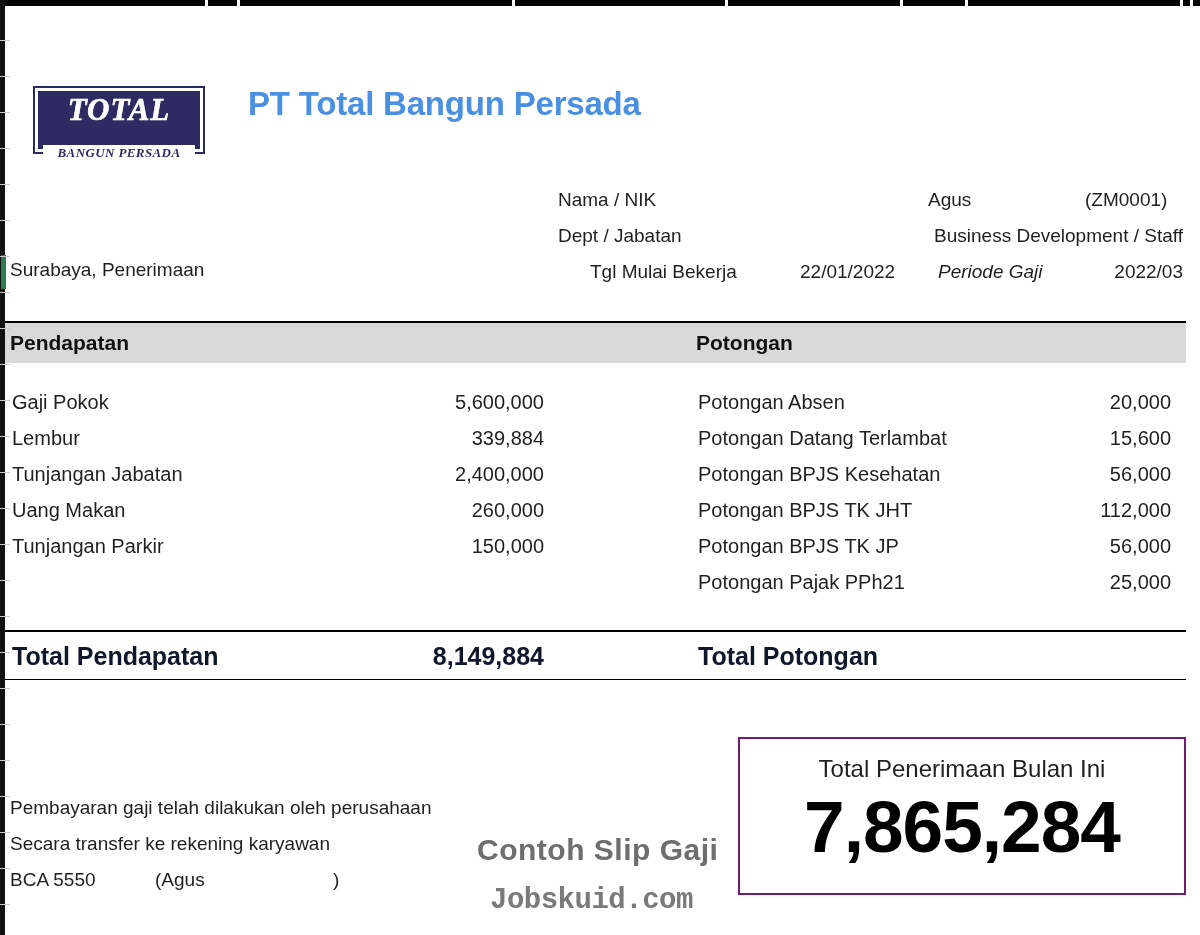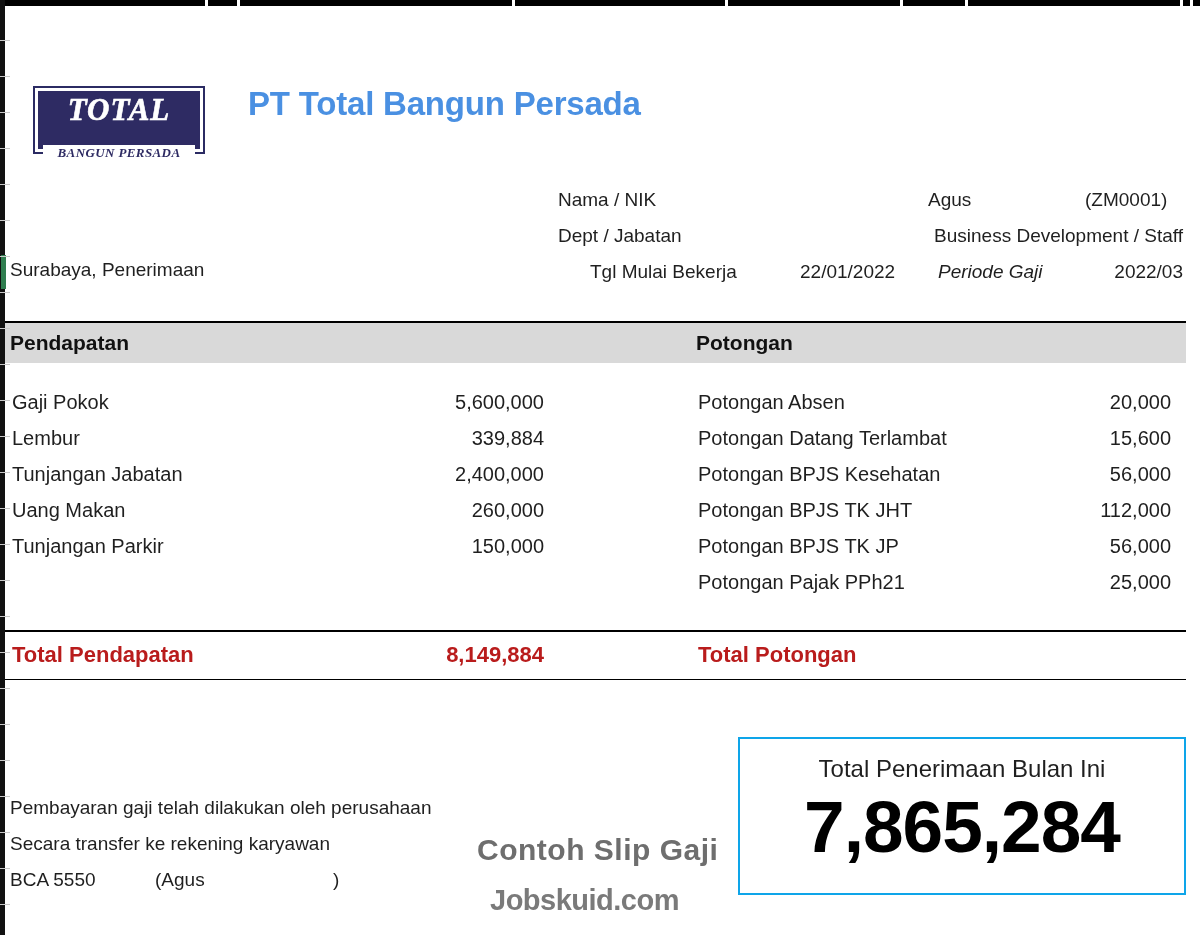--- a/index.html
+++ b/index.html
@@ -188,23 +188,23 @@
     background: #000000;
   }
   #total-rule-bottom {
     position: absolute;
     left: 5px; top: 679px;
     width: 1181px; height: 1px;
     background: #000000;
   }
   .total-txt {
     position: absolute;
-    font-size: 22px;
-    font-weight: bold;
-    color: #b91c1c;
+    font-size: 25px;
+    font-weight: bold;
+    color: #0f172a;
     white-space: nowrap;
     top: 642px;
   }
   #total-pendapatan-label { left: 12px; }
   #total-pendapatan-val   { left: 300px; width: 244px; text-align: right; }
   #total-potongan-label   { left: 698px; }
   #total-potongan-val     { left: 920px; width: 251px; text-align: right; }
 
   
   .note {
@@ -237,21 +237,21 @@
     left: 333px; top: 869px;
     font-size: 19px;
     color: #1f1f1f;
   }
 
   
   #netpay-box {
     position: absolute;
     left: 738px; top: 737px;
     width: 448px; height: 158px;
-    border: 2px solid #0ea5e9;
+    border: 2px solid #701a75;
     box-sizing: border-box;
     background: #ffffff;
     text-align: center;
   }
   #netpay-label {
     margin-top: 16px;
     font-size: 24px;
     color: #1f1f1f;
   }
   #netpay-amount {
@@ -283,20 +283,21 @@
     font-size: 29px;
     font-weight: bold;
     color: #7a7a7a;
     letter-spacing: -0.5px;
     text-shadow:
       -2px -2px 0 #ffffff, 2px -2px 0 #ffffff,
       -2px  2px 0 #ffffff, 2px  2px 0 #ffffff,
        0px -2px 0 #ffffff, 0px  2px 0 #ffffff,
       -2px  0px 0 #ffffff, 2px  0px 0 #ffffff,
       -3px  0px 0 #ffffff, 3px  0px 0 #ffffff;
+    font-family: Liberation Mono, monospace;
   }
 </style>
 </head>
 <body>
 
 <div id="page">
 
   <div id="top-bar">
       <div class="colgap" style="left: 205px;"></div>
       <div class="colgap" style="left: 237px;"></div>

